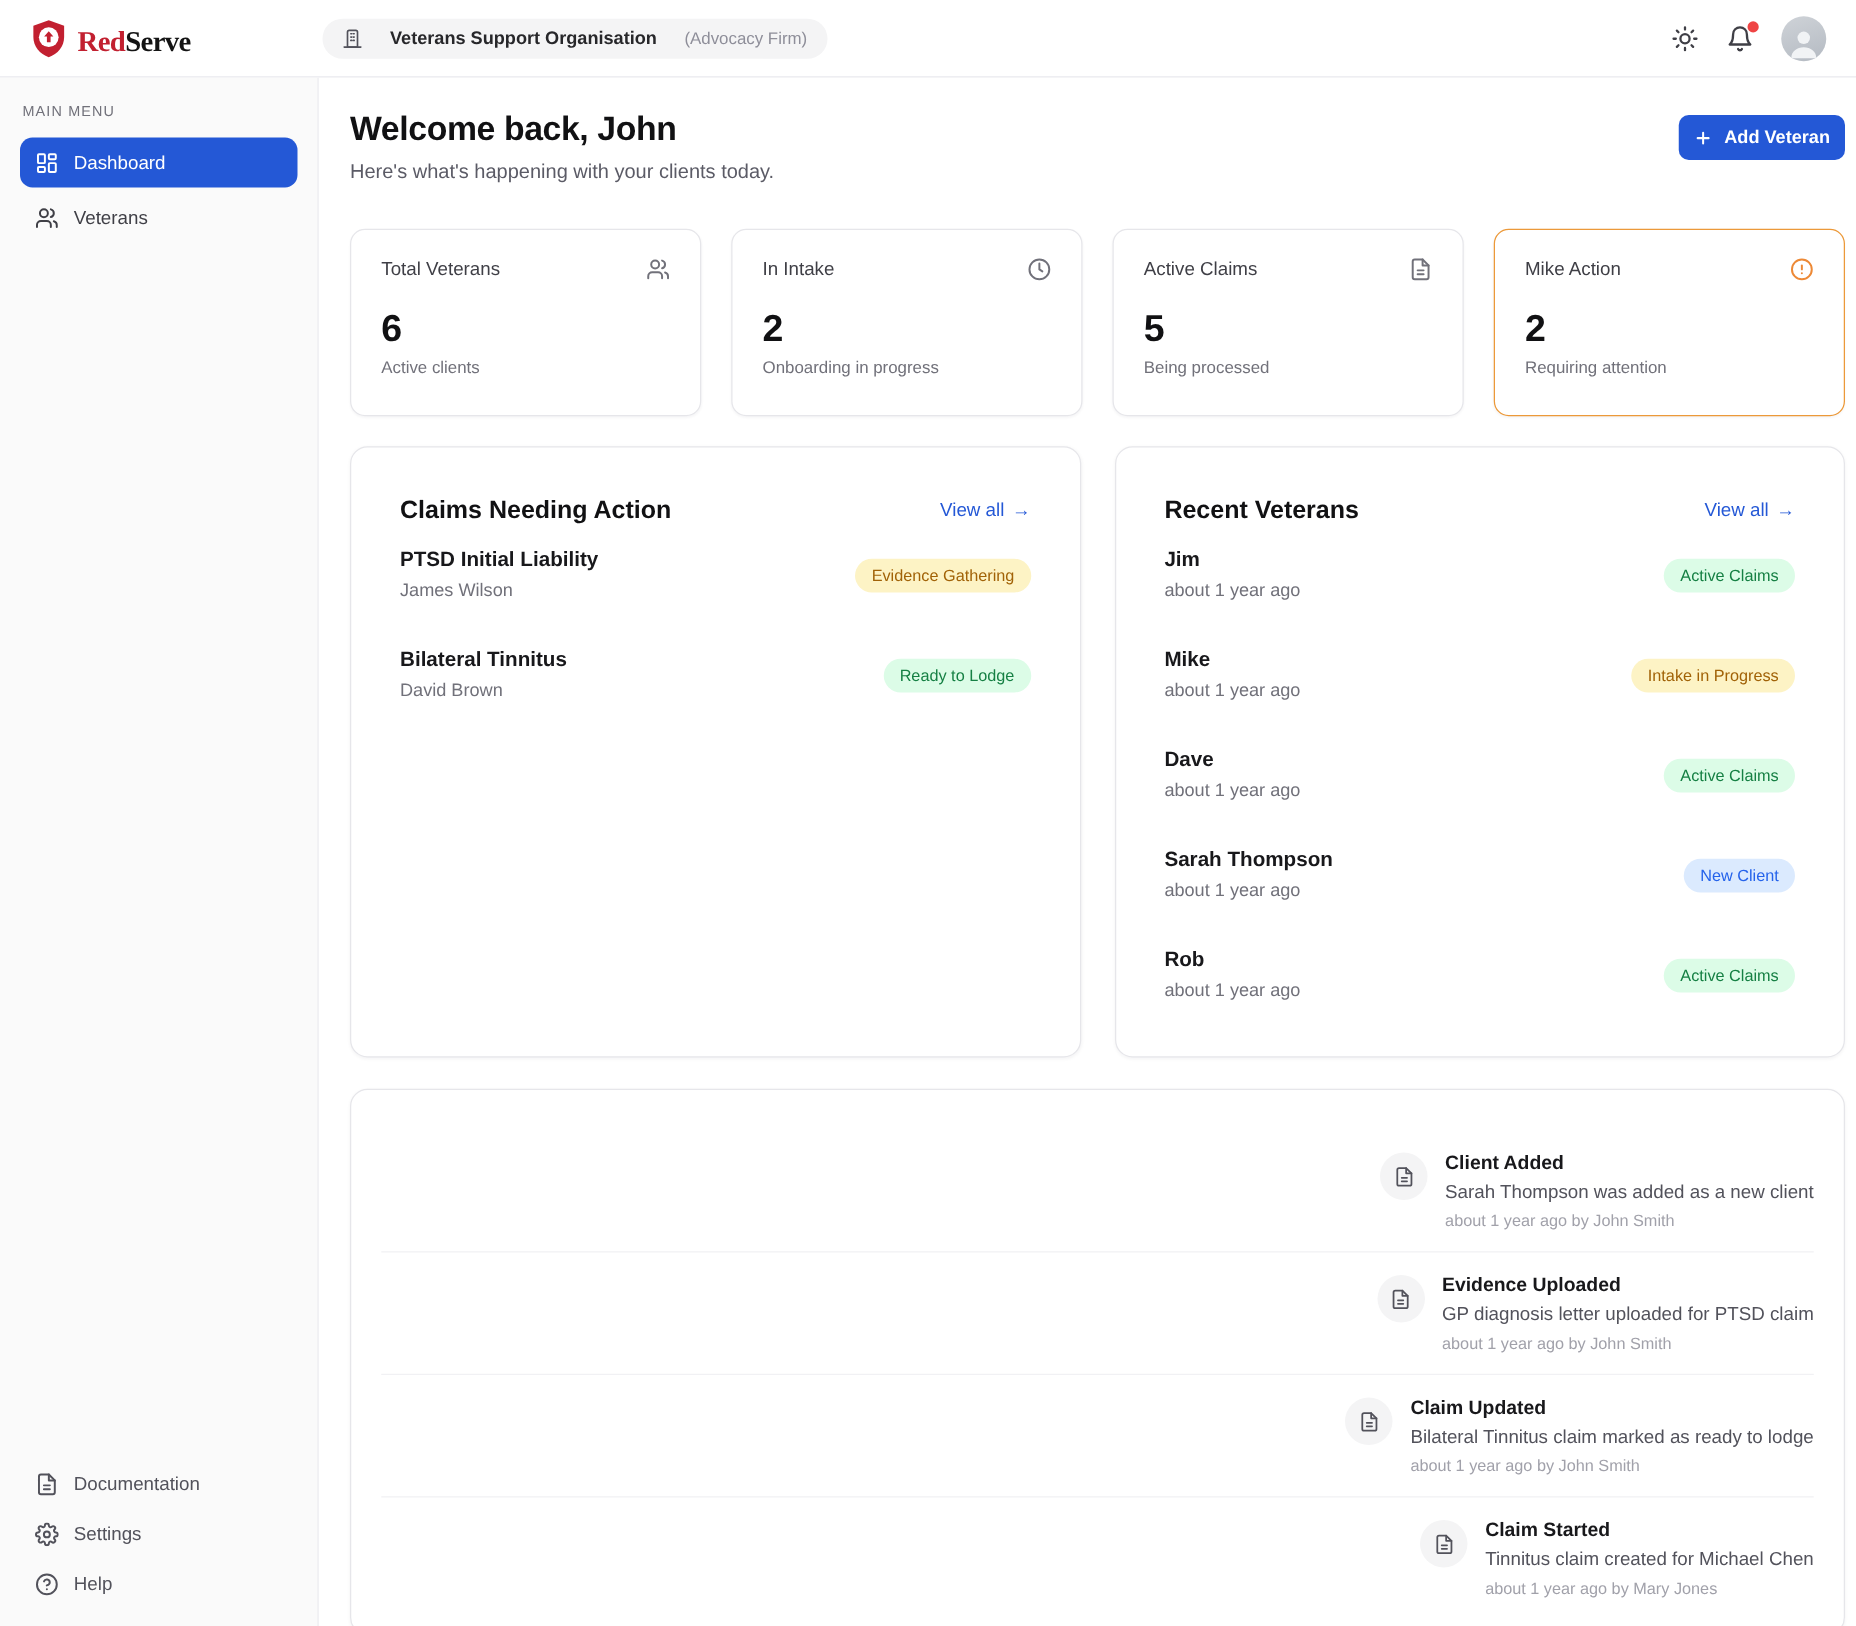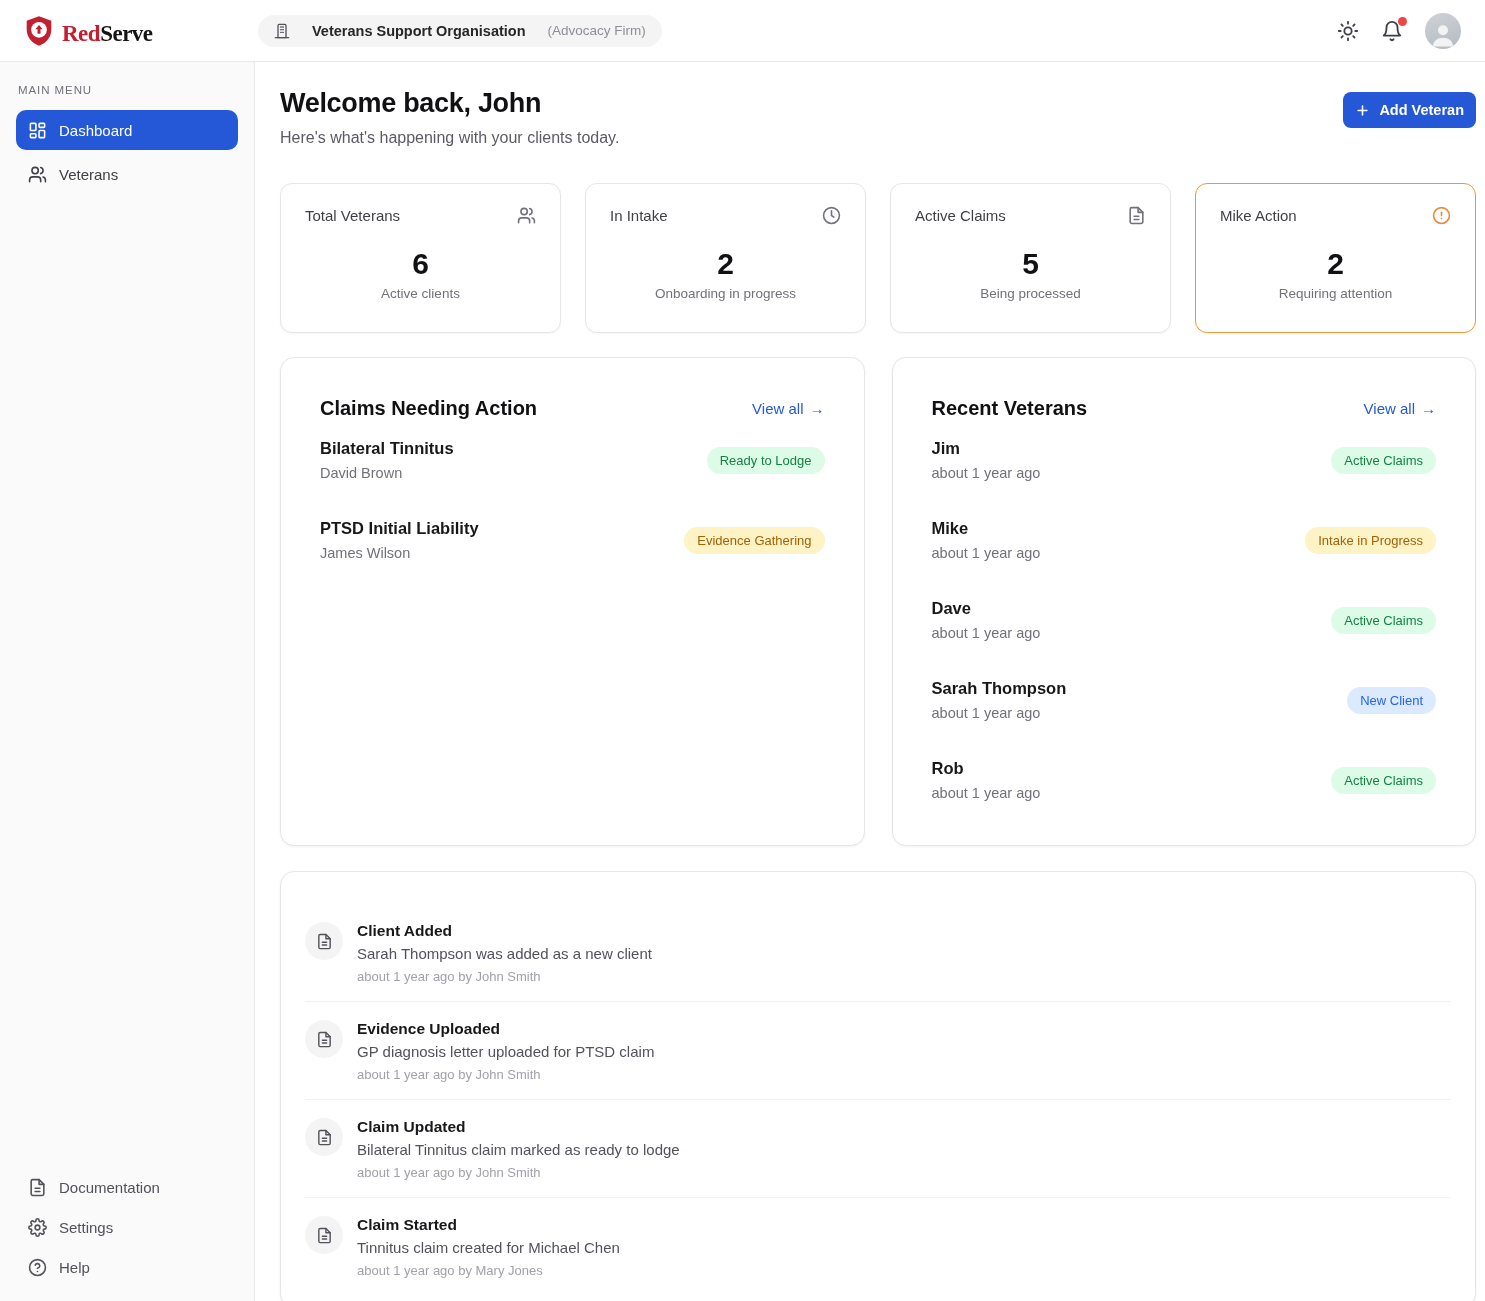--- a/index.html
+++ b/index.html
@@ -48,21 +48,21 @@
   
   .welcome-row { display:flex; align-items:flex-start; justify-content:space-between; }
   .welcome-title { font-size:27px; font-weight:700; letter-spacing:-0.3px; color:#111113; }
   .welcome-sub { font-size:16px; color:#5b5b66; margin-top:10px; }
   .add-btn { display:flex; align-items:center; gap:9px; background:#2458d6; color:#fff;
     border:none; border-radius:8px; padding:10px 12px; font-size:14.5px; font-weight:600;
     cursor:pointer; margin-top:4px; font-family:inherit; }
   .add-btn svg { width:15px; height:15px; }
 
   
-  .stats { display:grid; grid-template-columns:repeat(4,1fr); gap:24px; margin-top:36px;text-align:center; }
+  .stats { display:grid; grid-template-columns:repeat(4,1fr); gap:24px; margin-top:36px; }
   .stat-card { background:#fff; border:1px solid #e6e6ea; border-radius:12px;
     padding:22px 24px; height:150px; box-shadow:0 1px 2px rgba(16,24,40,.04); }
   .stat-card.warn { border:1.5px solid #ec9939; }
   .stat-top { display:flex; align-items:center; justify-content:space-between; }
   .stat-title { font-size:15px; color:#3f3f46; }
   .stat-icon { width:19px; height:19px; color:#71717a; }
   .stat-icon.orange { color:#ed8936; }
   .stat-value { font-size:30px; font-weight:700; color:#111113; margin-top:22px; }
   .stat-sub { font-size:13.5px; color:#71717a; margin-top:5px; }
 
@@ -78,21 +78,21 @@
   .ri-title { font-size:16.5px; font-weight:600; color:#18181b; }
   .ri-sub { font-size:14.5px; color:#71717a; margin-top:7px; }
   .badge { font-size:13px; font-weight:500; border-radius:999px; padding:6px 13px; white-space:nowrap; }
   .badge.yellow { background:#fdf3c5; color:#a16207; }
   .badge.green  { background:#dcfce7; color:#168044; }
   .badge.blue   { background:#dbeafe; color:#2563eb; }
 
   
   .activity { background:#fff; border:1px solid #e6e6ea; border-radius:14px;
     padding:24px; margin-top:25px; height:437px; box-shadow:0 1px 3px rgba(16,24,40,.05); }
-  .act-item { display:flex; gap:14px; padding:18px 0 17px; border-bottom:1px solid #f1f1f4; }
+  .act-item { display:flex; gap:14px; padding:18px 0 17px; border-bottom:1px solid #f1f1f4;justify-content:flex-end; }
   .act-item:first-of-type { padding-top:26px; }
   .act-item:last-of-type { border-bottom:none; }
   .act-icon { width:38px; height:38px; border-radius:50%; background:#f4f4f5; flex:0 0 auto;
     display:flex; align-items:center; justify-content:center; color:#52525b; }
   .act-icon svg { width:17px; height:17px; }
   .act-title { font-size:15.5px; font-weight:600; color:#18181b; }
   .act-desc { font-size:15px; color:#52525b; margin-top:5px; }
   .act-meta { font-size:13px; color:#a1a1aa; margin-top:7px; }
 </style>
 </head>
@@ -262,31 +262,31 @@
       <div class="panel">
         <div class="panel-head">
           <span class="panel-title">Claims Needing Action</span>
           <span class="view-all">
               <span>View all</span>
               <span>→</span>
             </span>
         </div>
         <div class="row-item">
           <div>
+            <div class="ri-title">PTSD Initial Liability</div>
+            <div class="ri-sub">James Wilson</div>
+          </div>
+          <span class="badge yellow">Evidence Gathering</span>
+        </div>
+        <div class="row-item">
+          <div>
             <div class="ri-title">Bilateral Tinnitus</div>
             <div class="ri-sub">David Brown</div>
           </div>
           <span class="badge green">Ready to Lodge</span>
-        </div>
-        <div class="row-item">
-          <div>
-            <div class="ri-title">PTSD Initial Liability</div>
-            <div class="ri-sub">James Wilson</div>
-          </div>
-          <span class="badge yellow">Evidence Gathering</span>
         </div>
       </div>
 
       <div class="panel">
         <div class="panel-head">
           <span class="panel-title">Recent Veterans</span>
           <span class="view-all">
               <span>View all</span>
               <span>→</span>
             </span>

